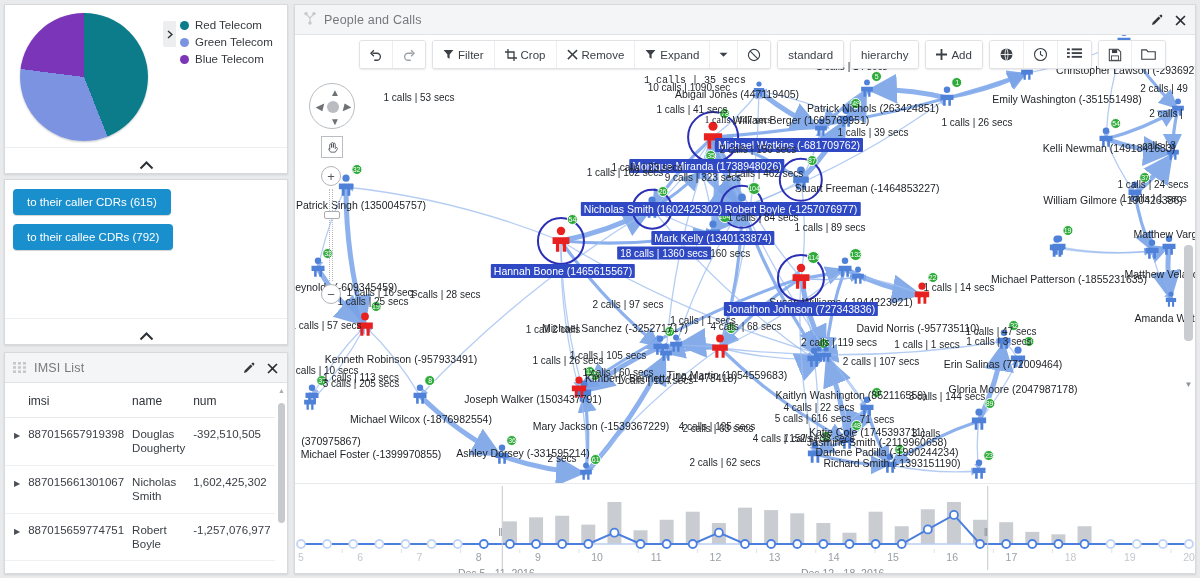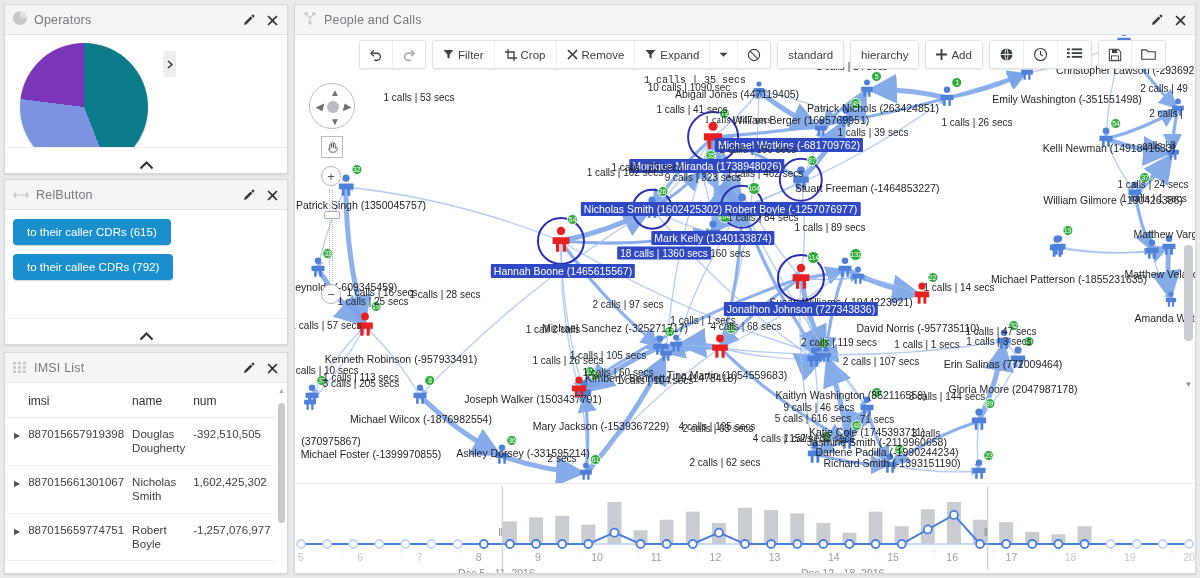--- a/index.html
+++ b/index.html
@@ -135,85 +135,58 @@
   .tl-range { font-size: 10.5px; fill: #8b9096; font-family: "Liberation Sans", sans-serif; }
 </style>
 </head>
 <body>
 
 <div id="app">
 
   <div id="sidebar">
 
     <div class="panel" id="panel-operators">
-      <div class="panel-head">
-        <span>
-          <svg width="14" height="14" viewBox="0 0 14 14">
-              <path d="M7 7V0A7 7 0 1 0 7 14 7 7 0 0 0 14 7H7z" fill="#c6c9cc"></path>
-              <path d="M7 0v7h7A7 7 0 0 0 7 0z" fill="#dfe1e3"></path>
-            </svg>
-        </span>
-        <span class="panel-title">Operators</span>
-        <span class="head-tools">
-          <span class="ico-pencil">
-            <svg width="13" height="13" viewBox="0 0 16 16">
-                <path d="M12.4 1.3a1.6 1.6 0 0 1 2.3 2.3l-.9.9-2.3-2.3.9-.9zM10.6 3l2.3 2.3-7.4 7.4-3 .7.7-3L10.6 3z" fill="#33383d"></path>
-              </svg>
-          </span>
-          <span class="ico-x">
-            <svg width="13" height="13" viewBox="0 0 16 16">
-                <path d="M3.2 1.8 8 6.6l4.8-4.8 1.4 1.4L9.4 8l4.8 4.8-1.4 1.4L8 9.4l-4.8 4.8-1.4-1.4L6.6 8 1.8 3.2z" fill="#2b3035"></path>
-              </svg>
-          </span>
-        </span>
-      </div>
       <div class="panel-body">
         <div class="pie-wrap">
           <div class="pie-left">
             <div class="pie" id="pie-shape" style="background: conic-gradient(rgb(12, 123, 138) 0deg, rgb(12, 123, 138) 158.4deg, rgb(123, 147, 224) 158.4deg, rgb(123, 147, 224) 277.2deg, rgb(123, 53, 184) 277.2deg, rgb(123, 53, 184) 360deg);"></div>
           </div>
           <div class="legend-tab">
             <div>
                 <svg width="6" height="9" viewBox="0 0 6 9">
                   <path d="M1 1l4 3.5L1 8" stroke="#2c3136" stroke-width="1.4" fill="none"></path>
                 </svg>
               </div>
           </div>
+          <div class="legend" id="legend-list">
+              <div class="legend-row">
+                <span class="legend-dot" style="background:#0c7b8a"></span>
+                <span class="legend-label">Red Telecom</span>
+              </div>
+              <div class="legend-row">
+                <span class="legend-dot" style="background:#7b93e0"></span>
+                <span class="legend-label">Green Telecom</span>
+              </div>
+              <div class="legend-row">
+                <span class="legend-dot" style="background:#7b35b8"></span>
+                <span class="legend-label">Blue Telecom</span>
+              </div>
+            </div>
         </div>
       </div>
       <div class="collapse-bar">
         <span class="chev">
           <svg width="15" height="9" viewBox="0 0 15 9">
               <path d="M1.5 7.5 7.5 1.5l6 6" stroke="#2c3136" stroke-width="2" fill="none"></path>
             </svg>
         </span>
       </div>
     </div>
 
     <div class="panel" id="panel-relbutton">
-      <div class="panel-head">
-        <span>
-          <svg width="16" height="10" viewBox="0 0 16 10">
-              <path d="M1 5h14M3 2.5 0.8 5 3 7.5M13 2.5 15.2 5 13 7.5" stroke="#c2c5c8" stroke-width="1.2" fill="none"></path>
-            </svg>
-        </span>
-        <span class="panel-title">RelButton</span>
-        <span class="head-tools">
-          <span class="ico-pencil">
-            <svg width="13" height="13" viewBox="0 0 16 16">
-                <path d="M12.4 1.3a1.6 1.6 0 0 1 2.3 2.3l-.9.9-2.3-2.3.9-.9zM10.6 3l2.3 2.3-7.4 7.4-3 .7.7-3L10.6 3z" fill="#33383d"></path>
-              </svg>
-          </span>
-          <span class="ico-x">
-            <svg width="13" height="13" viewBox="0 0 16 16">
-                <path d="M3.2 1.8 8 6.6l4.8-4.8 1.4 1.4L9.4 8l4.8 4.8-1.4 1.4L8 9.4l-4.8 4.8-1.4-1.4L6.6 8 1.8 3.2z" fill="#2b3035"></path>
-              </svg>
-          </span>
-        </span>
-      </div>
       <div class="panel-body">
         <div class="relbtn-wrap">
           <button class="relbtn">to their caller CDRs (615)</button>
           <button class="relbtn">to their callee CDRs (792)</button>
         </div>
       </div>
       <div class="collapse-bar">
         <span class="chev">
           <svg width="15" height="9" viewBox="0 0 15 9">
               <path d="M1.5 7.5 7.5 1.5l6 6" stroke="#2c3136" stroke-width="2" fill="none"></path>
@@ -749,21 +722,21 @@
             <div class="elabel" style="left: 859px; top: 163px;">1 calls | 1 secs</div>
             <div class="elabel" style="left: 408px; top: 285px;">1 calls | 1 secs</div>
             <div class="elabel" style="left: 451px; top: 291px;">4 calls | 68 secs</div>
             <div class="elabel" style="left: 664px; top: 252px;">1 calls | 14 secs</div>
             <div class="elabel" style="left: 544px; top: 307px;">2 calls | 119 secs</div>
             <div class="elabel" style="left: 586px; top: 326px;">2 calls | 107 secs</div>
             <div class="elabel" style="left: 632px; top: 309px;">1 calls | 1 secs</div>
             <div class="elabel" style="left: 706px; top: 296px;">1 calls | 47 secs</div>
             <div class="elabel" style="left: 704px; top: 306px;">1 calls | 3 secs</div>
             <div class="elabel" style="left: 652px; top: 361px;">3 calls | 144 secs</div>
-            <div class="elabel" style="left: 524px; top: 372px;">9 calls | 46 secs</div>
+            <div class="elabel" style="left: 524px; top: 372px;">4 calls | 22 secs</div>
             <div class="elabel" style="left: 518px; top: 383px;">5 calls | 616 secs</div>
             <div class="elabel" style="left: 582px; top: 384px;">71 secs</div>
             <div class="elabel" style="left: 422px; top: 391px;">4 calls | 195 secs</div>
             <div class="elabel" style="left: 496px; top: 403px;">4 calls | 152 secs</div>
             <div class="elabel" style="left: 423px; top: 393px;">2 calls | 63 secs</div>
             <div class="elabel" style="left: 524px; top: 403px; font-style: italic;">1 calls | 33 secs</div>
             <div class="elabel" style="left: 430px; top: 427px;">2 calls | 62 secs</div>
             <div class="elabel" style="left: 631px; top: 398px;">3 calls</div>
           </div>
 

